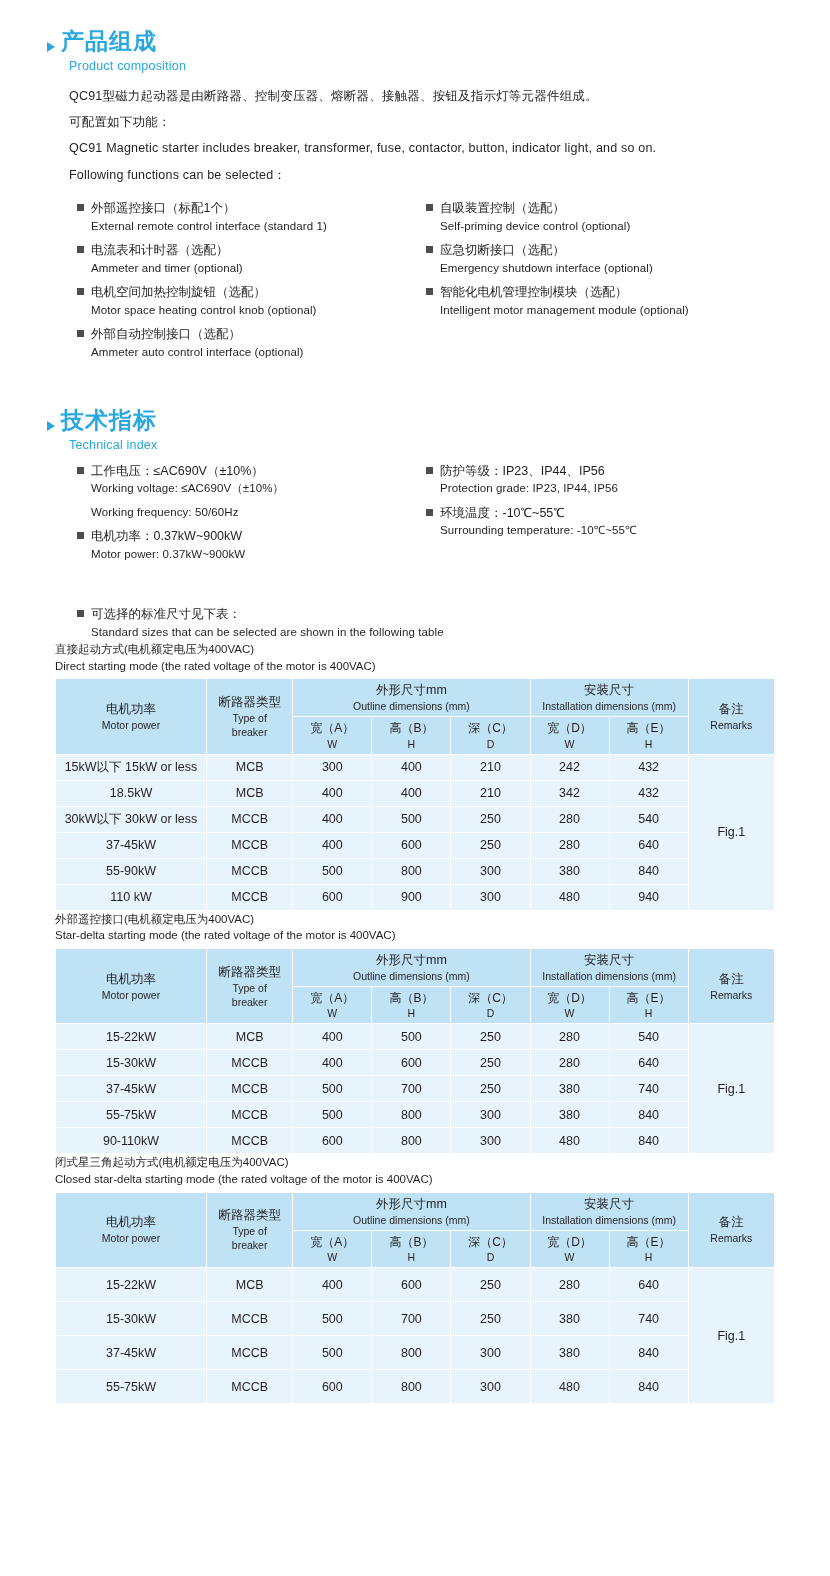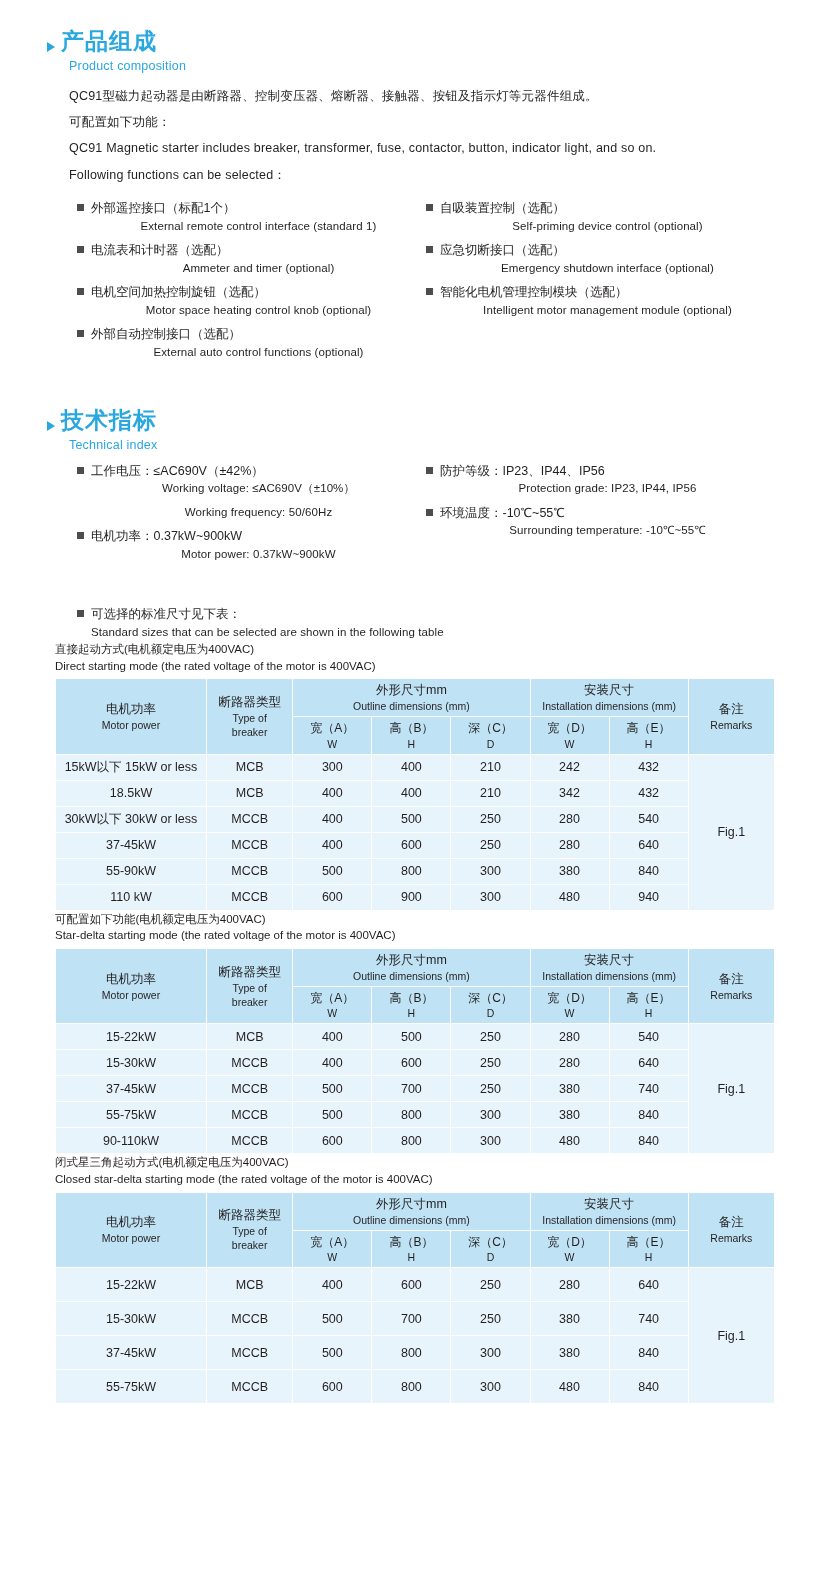--- a/index.html
+++ b/index.html
@@ -57,21 +57,21 @@
     line-height: 1.55;
     margin-bottom: 7px;
     letter-spacing: .2px;
   }
 
   
   .feat-cols {
     display: flex;
     margin: 14px 0 0 22px;
   }
-  .feat-col { width: 50%; text-align: center; }
+  .feat-col { width: 50%; }
   .feat-item { margin-bottom: 6px; }
   .feat-cn {
     font-size: 12.5px;
     line-height: 1.5;
     display: flex;
     align-items: flex-start;
   }
   .bullet {
     display: inline-block;
     width: 7px; height: 7px;
@@ -169,21 +169,21 @@
             <span class="bullet"></span>
             <span>电机空间加热控制旋钮（选配）</span>
           </div>
         <div class="feat-en">Motor space heating control knob (optional)</div>
       </div>
       <div class="feat-item">
         <div class="feat-cn">
             <span class="bullet"></span>
             <span>外部自动控制接口（选配）</span>
           </div>
-        <div class="feat-en">External auto control functions (optional)</div>
+        <div class="feat-en">Ammeter auto control interface (optional)</div>
       </div>
     </div>
     <div class="feat-col">
       <div class="feat-item">
         <div class="feat-cn">
             <span class="bullet"></span>
             <span>自吸装置控制（选配）</span>
           </div>
         <div class="feat-en">Self-priming device control (optional)</div>
       </div>
@@ -212,21 +212,21 @@
       <div class="section-title-cn">技术指标</div>
     </div>
   </div>
   <div class="section-title-en">Technical index</div>
 
   <div class="feat-cols" style="margin-top:10px;">
     <div class="feat-col">
       <div class="feat-item">
         <div class="feat-cn">
             <span class="bullet"></span>
-            <span>工作电压：≤AC690V（±42%）</span>
+            <span>工作电压：≤AC690V（±10%）</span>
           </div>
         <div class="feat-en">Working voltage: ≤AC690V（±10%）</div>
       </div>
       <div class="feat-item">
         <div class="feat-en">Working frequency: 50/60Hz</div>
       </div>
       <div class="feat-item">
         <div class="feat-cn">
             <span class="bullet"></span>
             <span>电机功率：0.37kW~900kW</span>
@@ -378,21 +378,21 @@
           <td>300</td>
           <td>480</td>
           <td>940</td>
         </tr>
       </tbody>
     </table>
   </div>
 
   <div class="table-wrap">
     <div class="table-caption">
-      <div>可配置如下功能(电机额定电压为400VAC)</div>
+      <div>外部遥控接口(电机额定电压为400VAC)</div>
       <div>Star-delta starting mode (the rated voltage of the motor is 400VAC)</div>
     </div>
     <table>
       <colgroup>
         <col style="width:21%">
           <col style="width:12%">
           <col style="width:11%">
           <col style="width:11%">
           <col style="width:11%">
           <col style="width:11%">

